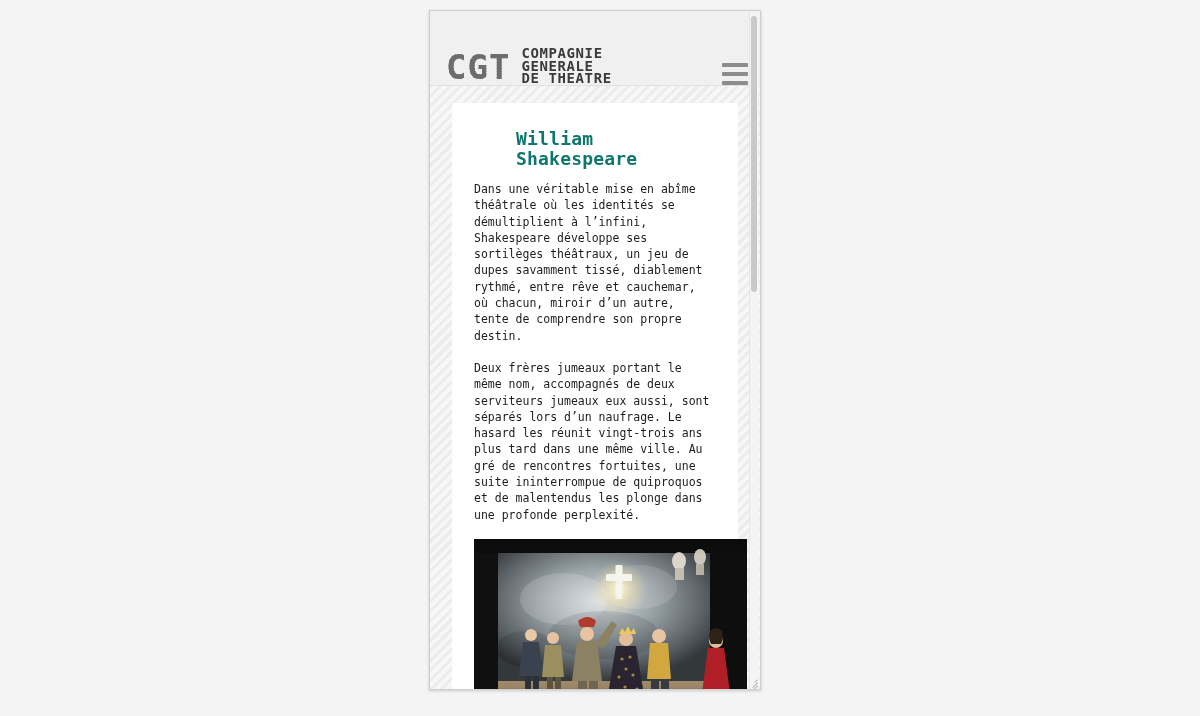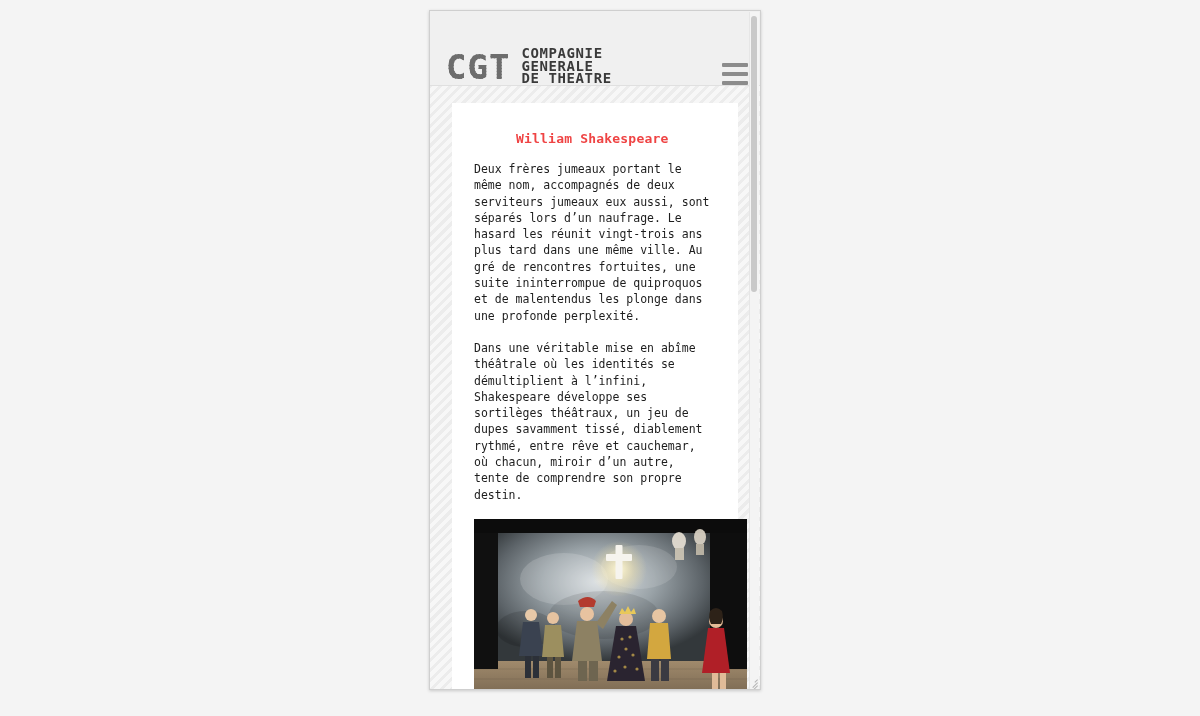--- a/index.html
+++ b/index.html
@@ -153,23 +153,23 @@
     font-weight: bold;
     font-size: 20px;
     line-height: 34px;
     color: #111111;
     margin: 0 0 4px 0;
     letter-spacing: 0.2px;
   }
   h2#show-author {
     font-family: "DejaVu Sans Mono", monospace;
     font-weight: bold;
-    font-size: 13px;
+    font-size: 18px;
     line-height: 20px;
-    color: #ef4444;
+    color: #0f766e;
     margin: 6px 0 12px 0;
     letter-spacing: 0.2px;
     padding-left: 42px;
   }
   .body-par {
     font-family: "DejaVu Sans Mono", monospace;
     font-size: 11.5px;
     line-height: 16.3px;
     color: #1d1d1d;
     margin: 0 0 16px 0;
@@ -230,22 +230,22 @@
         <div id="menu-button">
           <i></i>
           <i></i>
           <i></i>
         </div>
       </div>
 
       <div id="content-card">
         <h2 id="show-author">William Shakespeare</h2>
 
+        <p class="body-par">Dans une véritable mise en abîme théâtrale où les identités se démultiplient à l’infini, Shakespeare développe ses sortilèges théâtraux, un jeu de dupes savamment tissé, diablement rythmé, entre rêve et cauchemar, où chacun, miroir d’un autre, tente de comprendre son propre destin.</p>
         <p class="body-par">Deux frères jumeaux portant le même nom, accompagnés de deux serviteurs jumeaux eux aussi, sont séparés lors d’un naufrage. Le hasard les réunit vingt-trois ans plus tard dans une même ville. Au gré de rencontres fortuites, une suite ininterrompue de quiproquos et de malentendus les plonge dans une profonde perplexité.</p>
-        <p class="body-par">Dans une véritable mise en abîme théâtrale où les identités se démultiplient à l’infini, Shakespeare développe ses sortilèges théâtraux, un jeu de dupes savamment tissé, diablement rythmé, entre rêve et cauchemar, où chacun, miroir d’un autre, tente de comprendre son propre destin.</p>
 
         <div id="show-photo">
           <svg class="photo-svg" viewBox="0 0 273 190" preserveAspectRatio="xMidYMid slice">
             <defs>
               <radialGradient id="cloudGrad" cx="48%" cy="38%" r="62%">
                 <stop offset="0%" stop-color="#d8dde0"></stop>
                 <stop offset="42%" stop-color="#9aa3a8"></stop>
                 <stop offset="78%" stop-color="#5d6469"></stop>
                 <stop offset="100%" stop-color="#33383b"></stop>
               </radialGradient>

